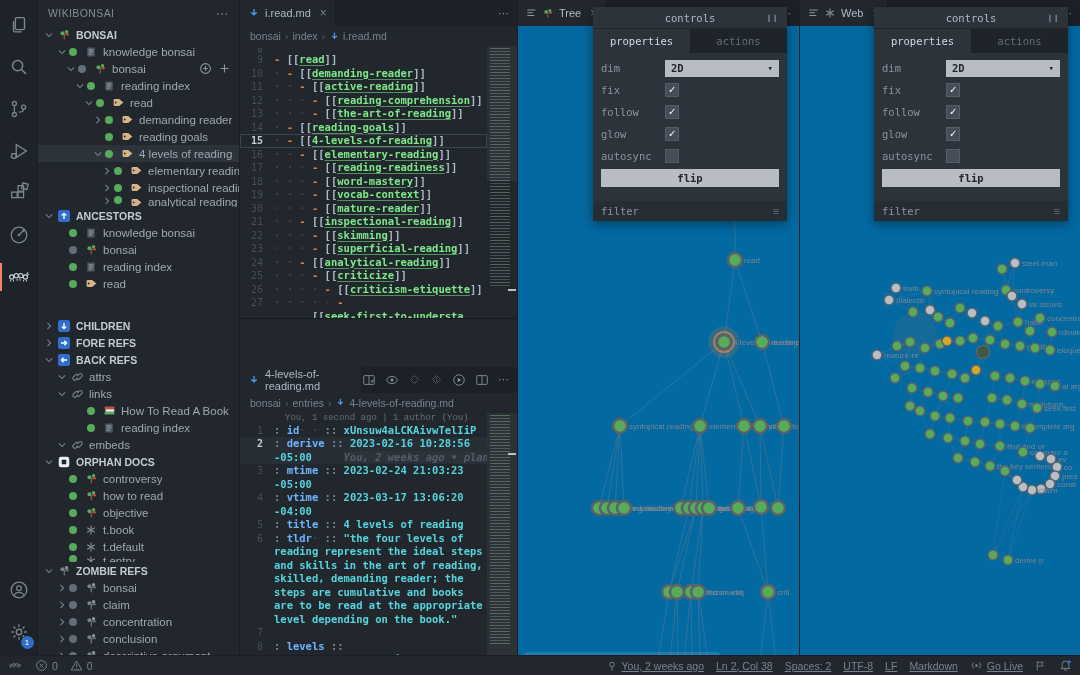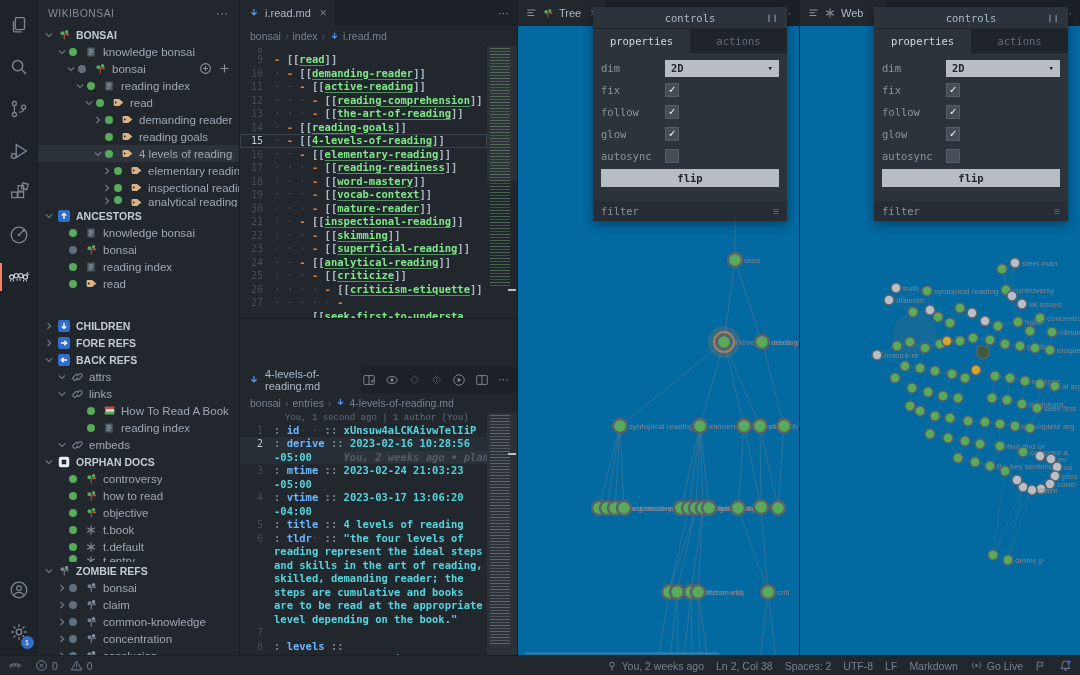--- a/index.html
+++ b/index.html
@@ -44,21 +44,21 @@
   .breadcrumb .sep { color:#545d68; }
   .bc-file { display:flex; align-items:center; gap:3px; }
   .codearea { position:absolute; left:0; right:30px; bottom:0; overflow:hidden; font-family:"DejaVu Sans Mono",monospace; font-size:10.5px; }
   .egroup1 .codearea { top:46px; }
   .egroup2 .codearea { top:379px; }
   .vrow { display:flex; height:13.5px; line-height:13.5px; white-space:pre; }
   .vrow .ln { width:34px; min-width:34px; text-align:right; padding-right:11px; color:#444c56; font-size:10px; }
   .vrow .code { flex:1;font-weight:bold; }
   .cur-outline { outline:1px solid #3b434c; outline-offset:-1px; }
   .cur-bg { background:rgba(99,110,123,.10); }
-  .lncur { color:#c6cdd5 !important; }
+  .lncur { color:#c6cdd5 !important;font-weight:bold; }
   .codelens { height:11px; line-height:11px; font-size:9px; color:#636e7b; padding-left:45px; font-family:Liberation Mono, monospace; }
   .c-w { color:#3b434c; } .c-sp { color:transparent; }
   .c-d { color:#e0823d; }
   .c-b { color:#adbac7; }
   .c-l { color:#7ee787; text-decoration:underline; text-decoration-color:rgba(126,231,135,.55); text-underline-offset:2px; }
   .c-p { color:#768390; }
   .c-k { color:#6cb6ff; }
   .c-v, .c-s { color:#56d4dd; }
   .c-blame { color:#545d68; font-style:italic; background:#2d333b; border-radius:2px; }
   .minimap { position:absolute; right:0; width:30px; background:#22272e; }
@@ -91,21 +91,21 @@
   .cw-select { flex:1; height:17px; background:#b7bdc3; color:#22272e; display:flex; align-items:center; padding:0 6px; font-weight:bold; cursor:pointer; }
   .cw-select .caret { margin-left:auto; font-size:9px; }
   .cbox { width:14px; height:14px; background:#454d57; border:1px solid #545d68; color:#fff; font-size:11px; line-height:12px; text-align:center; cursor:pointer; }
   .cw-flip { height:18px; background:#b7bdc3; color:#22272e; display:flex; align-items:center; justify-content:center; font-weight:bold; margin-top:2px; cursor:pointer; }
   .cw-filter { height:20px; margin-top:6px; background:#272d35; display:flex; align-items:center; padding:0 8px; color:#8b949e; }
   .cw-filter .fgrip { margin-left:auto; color:#636e7b; }
 
   
   .statusbar { position:absolute; left:0; right:0; bottom:0; height:20px; background:#22272e; border-top:1px solid #1b1f24; display:flex; align-items:center; font-size:10.5px; color:#768390; padding:0 8px; z-index:10; }
   .sb-left, .sb-right { display:flex; align-items:center; gap:12px; }
-  .sb-right { margin-left:auto; }
+  .sb-right { margin-left:auto;text-decoration:underline; }
   .sb-item { display:flex; align-items:center; gap:4px; cursor:pointer; white-space:nowrap; }
   svg.ic { display:block; }
 </style>
 </head>
 <body>
 
 <div class="app">
 
   <div class="actbar" id="actbar">
       <div class="act-item">
@@ -667,37 +667,20 @@
           <span class="sdot" style="background: rgb(99, 110, 123);"></span>
           <span class="sicon">
             <svg class="ic" width="13" height="13" viewBox="0 0 16 16">
               <path d="M8 14q-1-3 0-5 1-1.5 3-2" stroke="#6e7681" stroke-width="1.6" fill="none"></path>
               <circle cx="5.5" cy="6.5" r="2.5" fill="#768390"></circle>
               <circle cx="10.5" cy="4.5" r="2.1" fill="#8b949e"></circle>
               <circle cx="11.8" cy="7.8" r="1.5" fill="#636e7b"></circle>
             </svg>
           </span>
           <span class="slabel">claim</span>
-        </div>
-        <div class="srow" style="padding-left: 17px;">
-          <span class="schev">
-            <svg class="ic" width="10" height="10" viewBox="0 0 16 16">
-              <path d="M5.5 3l5 5-5 5" stroke="currentColor" stroke-width="1.7" fill="none"></path>
-            </svg>
-          </span>
-          <span class="sdot" style="background: rgb(99, 110, 123);"></span>
-          <span class="sicon">
-            <svg class="ic" width="13" height="13" viewBox="0 0 16 16">
-              <path d="M8 14q-1-3 0-5 1-1.5 3-2" stroke="#6e7681" stroke-width="1.6" fill="none"></path>
-              <circle cx="5.5" cy="6.5" r="2.5" fill="#768390"></circle>
-              <circle cx="10.5" cy="4.5" r="2.1" fill="#8b949e"></circle>
-              <circle cx="11.8" cy="7.8" r="1.5" fill="#636e7b"></circle>
-            </svg>
-          </span>
-          <span class="slabel">common-knowledge</span>
         </div>
         <div class="srow" style="padding-left: 17px;">
           <span class="schev">
             <svg class="ic" width="10" height="10" viewBox="0 0 16 16">
               <path d="M5.5 3l5 5-5 5" stroke="currentColor" stroke-width="1.7" fill="none"></path>
             </svg>
           </span>
           <span class="sdot" style="background: rgb(99, 110, 123);"></span>
           <span class="sicon">
             <svg class="ic" width="13" height="13" viewBox="0 0 16 16">

